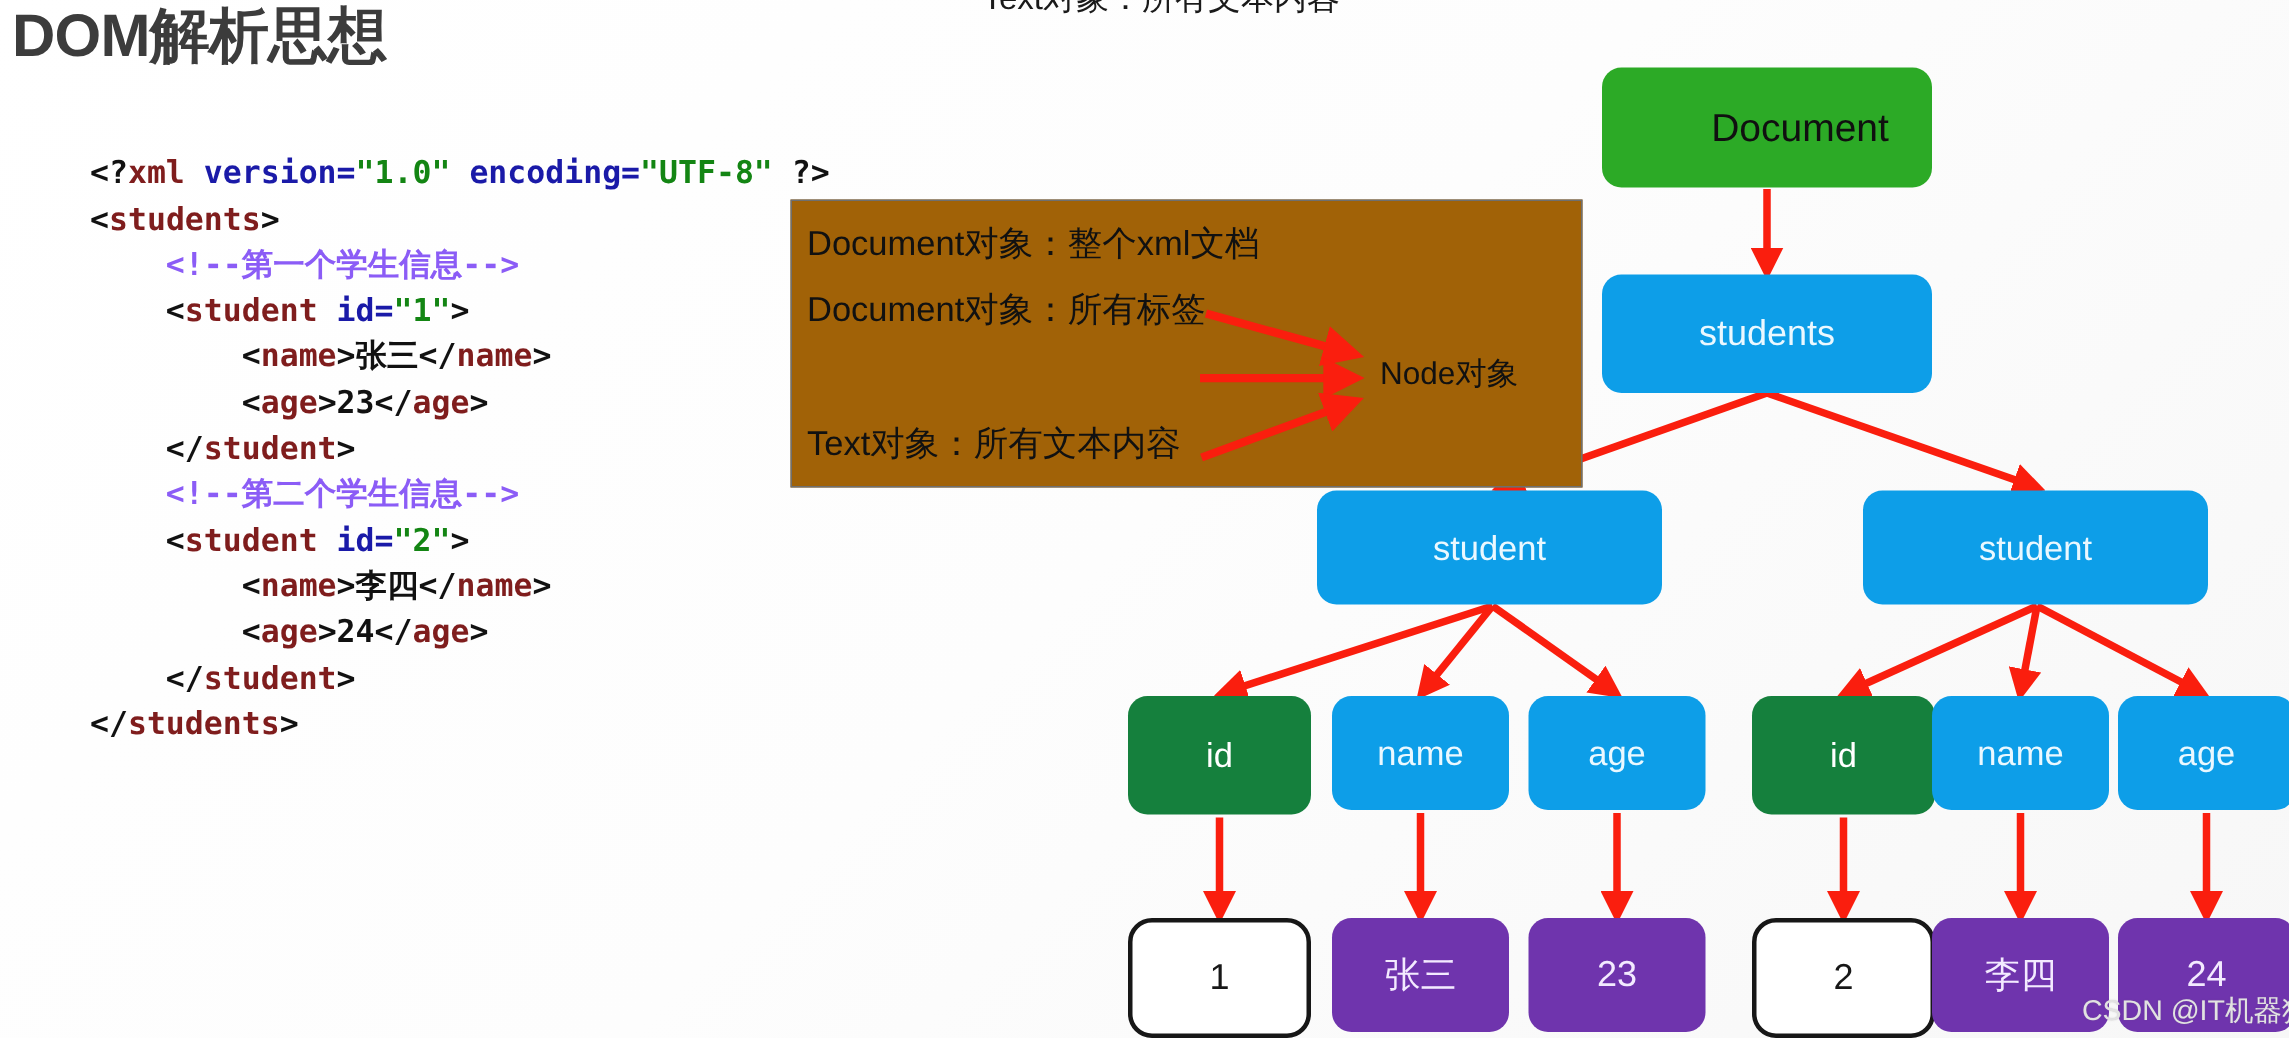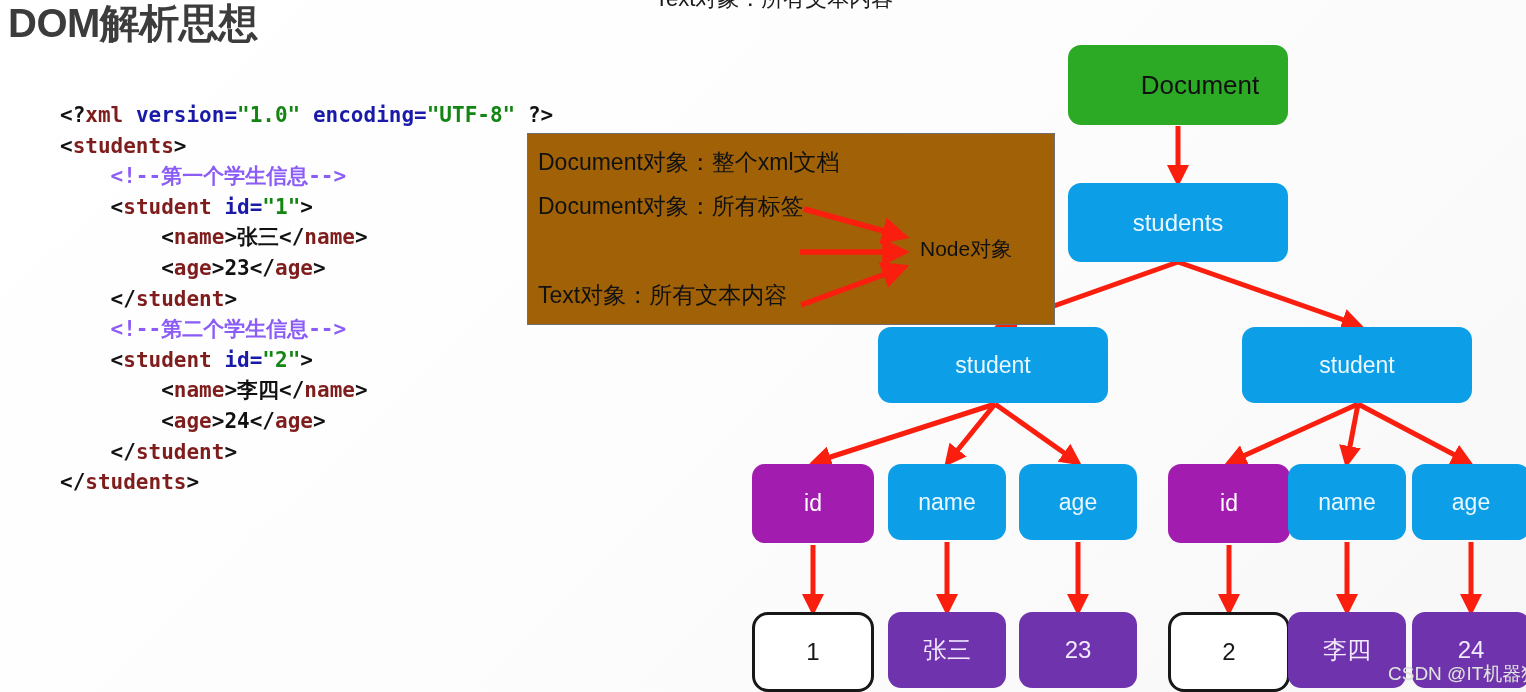--- a/index.html
+++ b/index.html
@@ -101,21 +101,21 @@
     display: flex;
     align-items: center;
     justify-content: center;
     box-sizing: border-box;
     border-radius: 13px;
     z-index: 3;
     white-space: nowrap;
   }
   .node.green  { background: #2caa26; color: #101010; padding-left: 44px; }
   .node.blue   { background: #0d9ee8; color: #eaf8ff; }
-  .node.red    { background: #a21caf; color: #ffffff; }
+  .node.red    { background: #15803d; color: #ffffff; }
   .node.purple { background: #6f34ad; color: #f3eaff; }
   .node.white  { background: #ffffff; color: #171717; border: 3.5px solid #171717; border-radius: 16px; }
 
   
   #watermark {
     position: absolute;
     left: 1388px;
     top: 661px;
     font-size: 19px;
     color: #e2e2e2;

